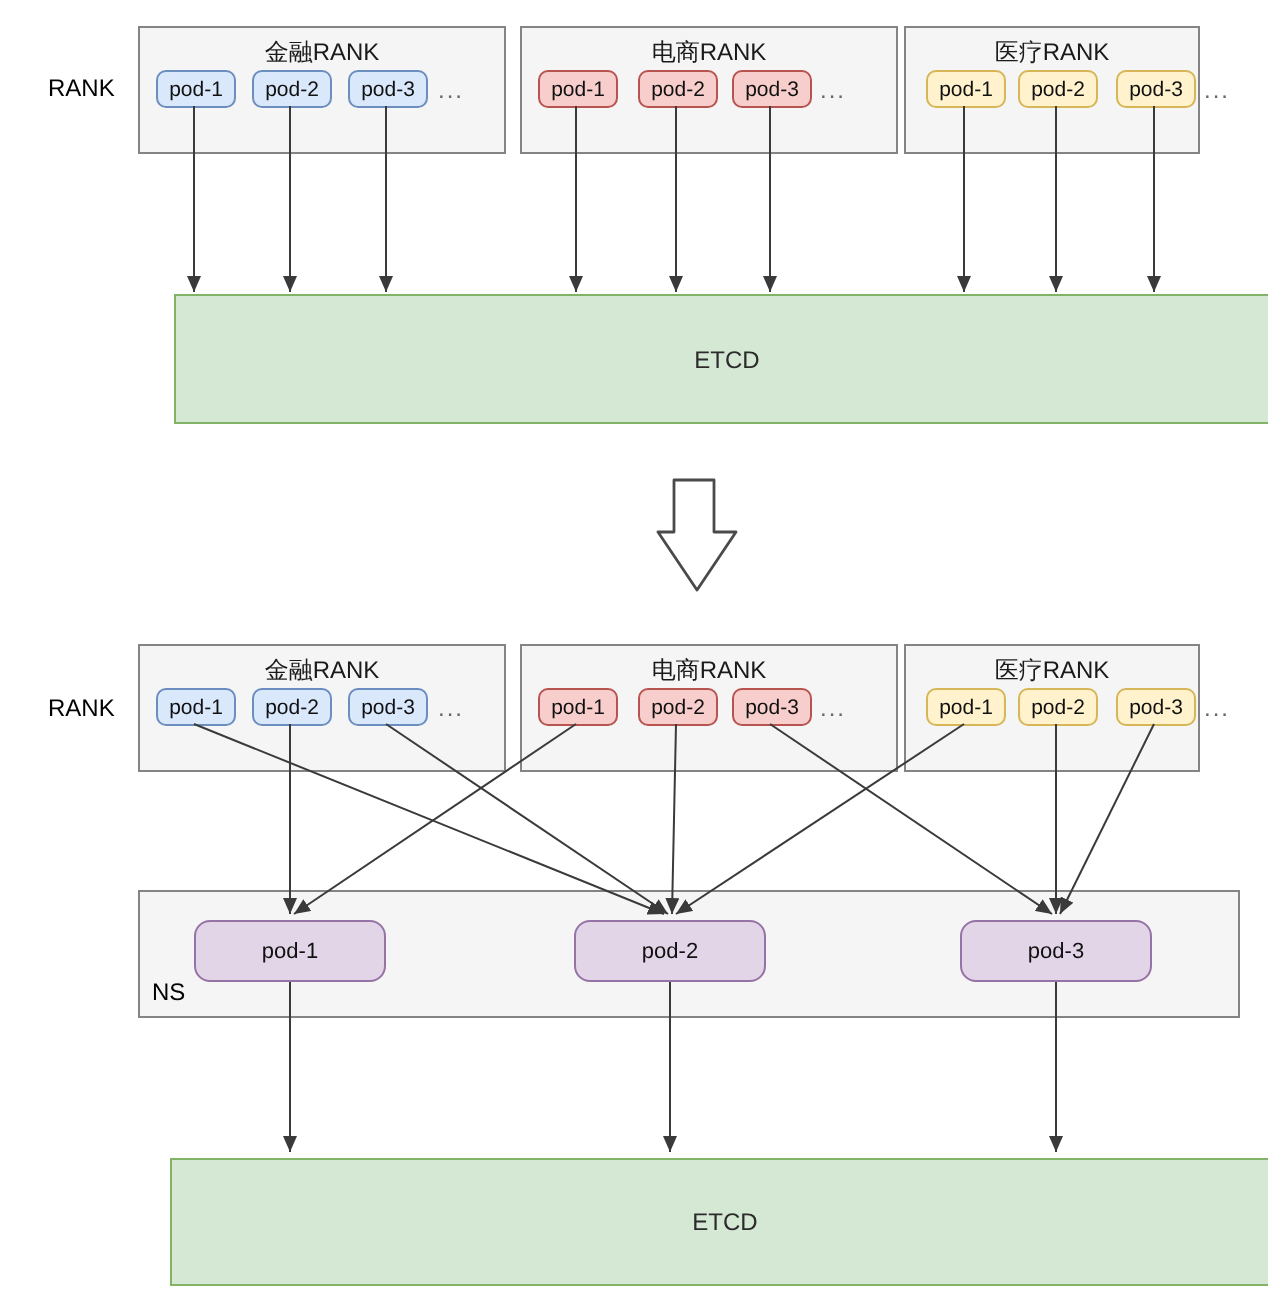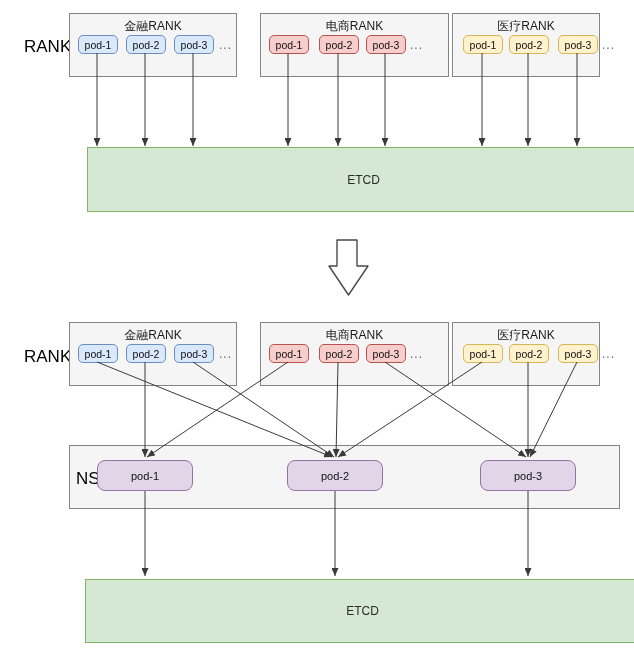--- a/index.html
+++ b/index.html
@@ -2,44 +2,44 @@
 <html style="--g0f: #dae8fc; --g0s: #6c8ebf; --g1f: #f8cecc; --g1s: #b85450; --g2f: #fff2cc; --g2s: #d6b656; --nsf: #e1d5e7; --nss: #9673a6; --ef: #d5e8d4; --es: #82b366; --pf: #f5f5f5; --ps: #848484; --ac: #3a3a3a;"><head>
 <meta charset="utf-8">
 <style>
   html,body{margin:0;padding:0;background:#ffffff;}
   #canvas{
     position:relative;width:634px;height:658px;background:#ffffff;overflow:hidden;
     font-family:"Liberation Sans", sans-serif;color:#000;
   }
   
   .grp{position:absolute;height:64px;background:var(--pf);border:1px solid var(--ps);box-sizing:border-box;}
-  .g0{left:69px;width:168px;}
+  .g0{left:69px;width:184px;}
   .g1{left:260px;width:189px;}
   .g2{left:452px;width:148px;}
   .t{top:13px;}
   .b{top:322px;}
   .grp-title{position:absolute;top:4px;left:0;right:0;text-align:center;font-size:12px;color:#1a1a1a;}
   
   .pod{
     position:absolute;top:21px;width:40px;height:19px;border:1px solid;border-radius:5px;
     box-sizing:border-box;display:flex;align-items:center;justify-content:center;
     font-size:10.5px;color:#111;background:#fff;
   }
   .g0 .pod{background:var(--g0f);border-color:var(--g0s);}
   .g1 .pod{background:var(--g1f);border-color:var(--g1s);}
   .g2 .pod{background:var(--g2f);border-color:var(--g2s);}
   .g0 .p1{left:8px;}  .g0 .p2{left:56px;}  .g0 .p3{left:104px;}
   .g1 .p1{left:8px;}  .g1 .p2{left:58px;}  .g1 .p3{left:105px;}
   .g2 .p1{left:10px;} .g2 .p2{left:56px;}  .g2 .p3{left:105px;}
   .more{position:absolute;top:24px;left:149px;font-size:12px;color:#666;letter-spacing:1px;}
   
-  .side{position:absolute;font-size:17px;color:#000;}
+  .side{position:absolute;font-size:12px;color:#000;}
   #rank-top{left:24px;top:37px;}
   #rank-bottom{left:24px;top:347px;}
-  #ns-label{left:28px;top:469px;padding-left:48px;}
+  #ns-label{left:28px;top:489px;padding-left:48px;}
   
   .etcd{
     position:absolute;background:var(--ef);border:1px solid var(--es);box-sizing:border-box;
     display:flex;align-items:center;justify-content:center;font-size:12px;color:#2b2b2b;margin-left:20px;
   }
   #etcd-top{left:67px;top:147px;width:553px;height:65px;}
   #etcd-bottom{left:65px;top:579px;width:555px;height:64px;}
   
   #ns-band{position:absolute;left:69px;top:445px;width:551px;height:64px;background:var(--pf);border:1px solid var(--ps);box-sizing:border-box;}
   .nspod{

